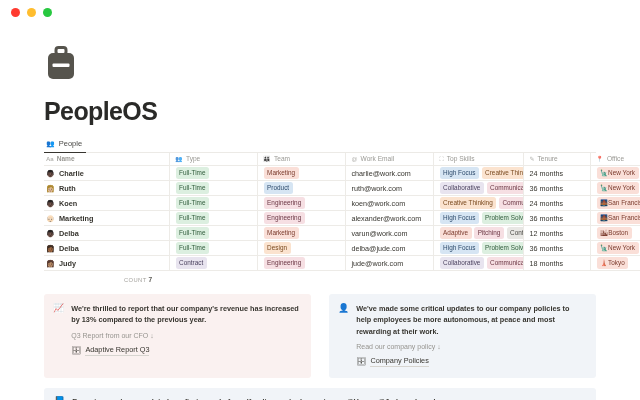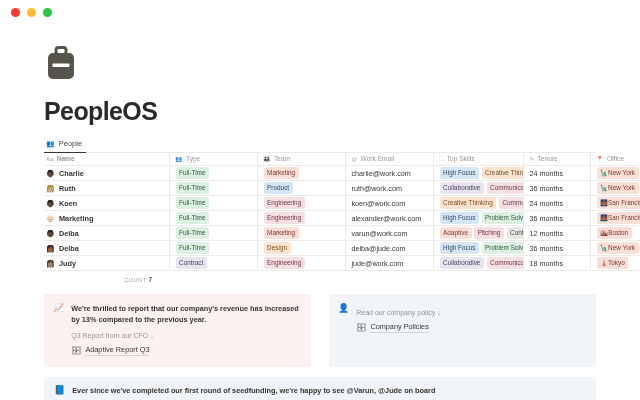--- a/index.html
+++ b/index.html
@@ -295,20 +295,21 @@
           <div class="card-link">
             <span class="licon">🗄</span>
             <span class="ltext">Adaptive Report Q3</span>
           </div>
         </div>
       </div>
 
       <div class="card blue">
         <span class="card-icon">👤</span>
         <div class="card-body">
+          <div class="card-text">We've made some critical updates to our company policies to help employees be more autonomous, at peace and most rewarding at their work.</div>
           <div class="card-sub">Read our company policy ↓</div>
           <div class="card-link">
             <span class="licon">🗄</span>
             <span class="ltext">Company Policies</span>
           </div>
         </div>
       </div>
 
     </div>
 

